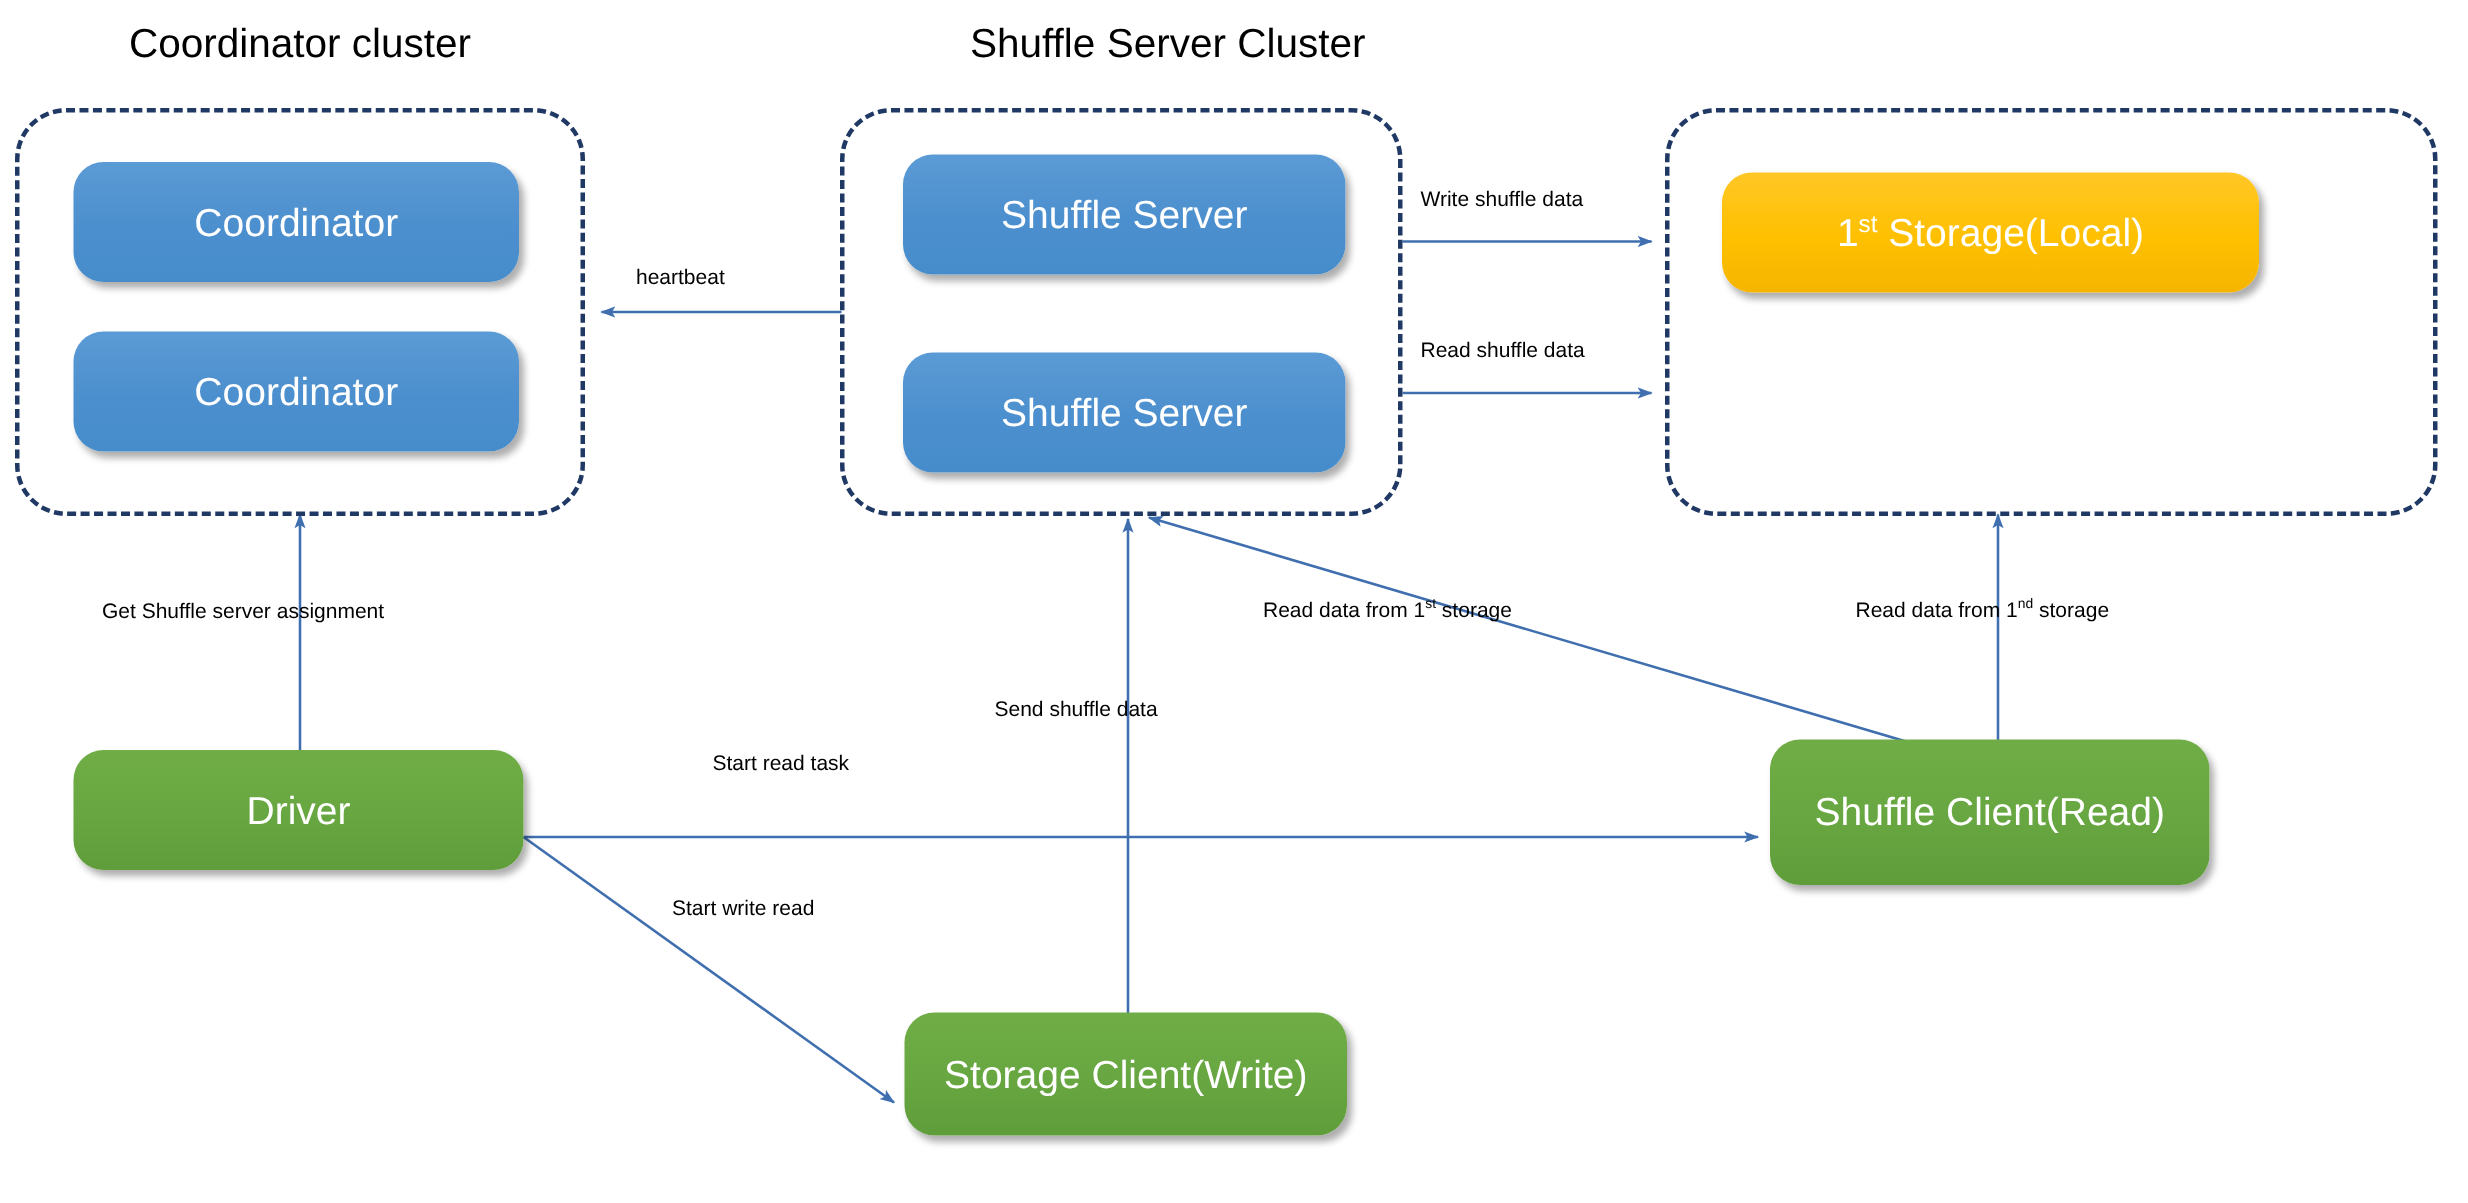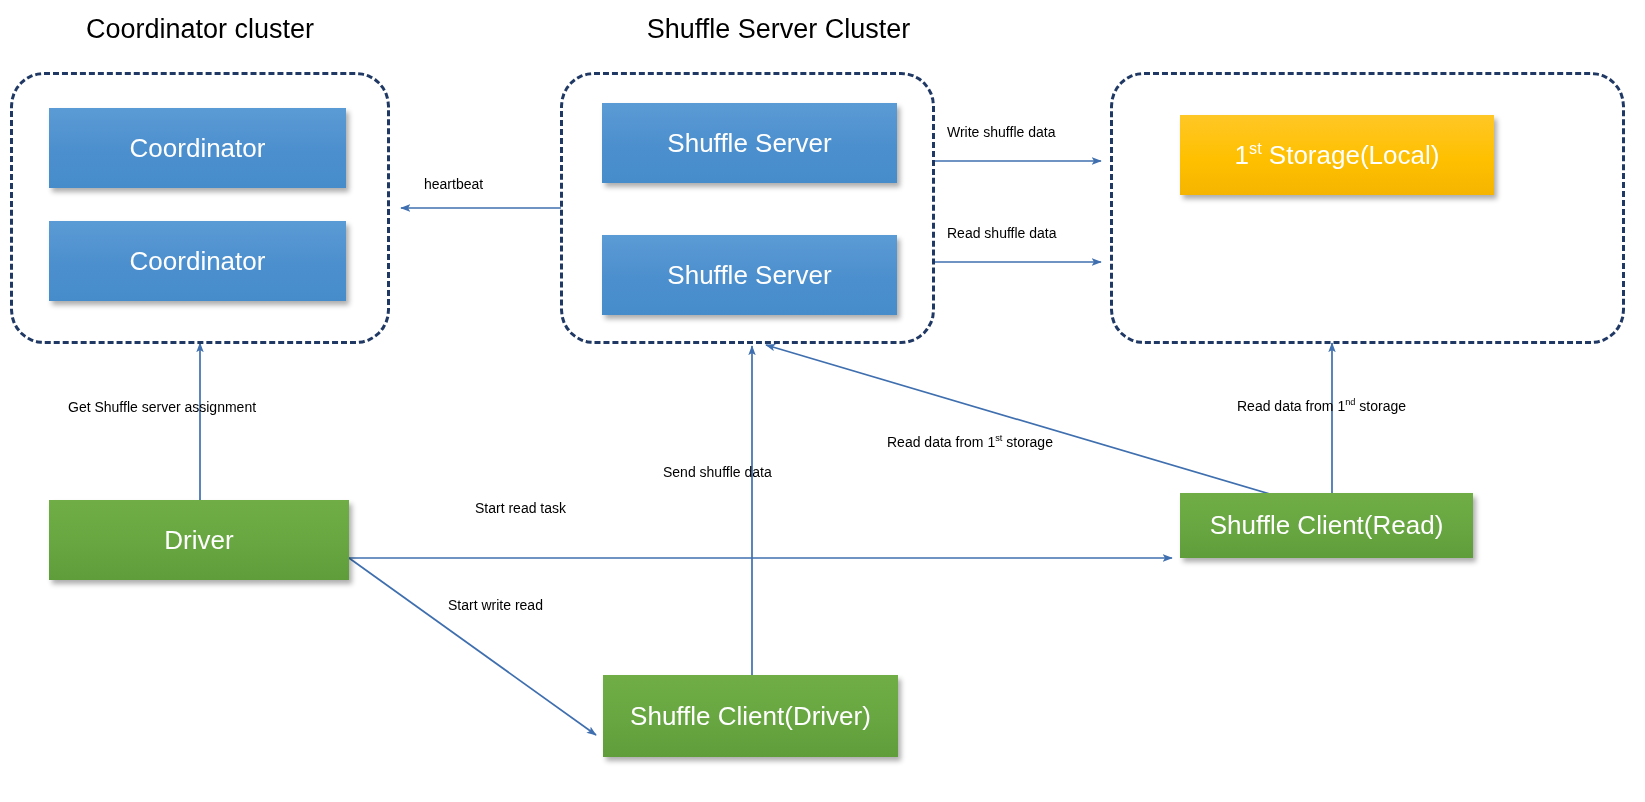--- a/index.html
+++ b/index.html
@@ -29,21 +29,21 @@
     position:absolute;
     border:3px dashed #1F3864;
     border-radius:34px;
     box-sizing:border-box;
     background:transparent;
   }
   
   .node{
     position:absolute;
     box-sizing:border-box;
-    border-radius:0;
+    border-radius:20px;
     display:flex;
     align-items:center;
     justify-content:center;
     color:#ffffff;
     font-size:26px;
     line-height:1.1;
     white-space:nowrap;
     box-shadow:3px 4px 5px rgba(0,0,0,0.32);
     text-align:center;
   }
@@ -150,48 +150,48 @@
   </div>
 
   <div class="node blue" style="left:602px; top:103px; width:295px; height:80px;">
     <span>Shuffle Server</span>
   </div>
 
   <div class="node blue" style="left:602px; top:235px; width:295px; height:80px;">
     <span>Shuffle Server</span>
   </div>
 
-  <div class="node orange" style="left:1180px; top:115px; width:314px; height:80px;">
+  <div class="node orange" style="left:1148px; top:115px; width:358px; height:80px;">
     <span><span>1</span><span class="sup">st</span><span> Storage(Local)</span></span>
   </div>
 
 
   <div class="node green" style="left:49px; top:500px; width:300px; height:80px;text-align:right;">
     <span>Driver</span>
   </div>
 
-  <div class="node green" style="left:1180px; top:493px; width:293px; height:65px;">
+  <div class="node green" style="left:1180px; top:493px; width:293px; height:97px;">
     <span>Shuffle Client(Read)</span>
   </div>
 
   <div class="node green" style="left:603px; top:675px; width:295px; height:82px;">
-    <span>Shuffle Client(Driver)</span>
+    <span>Storage Client(Write)</span>
   </div>
 
   <div class="edge-label" style="left:424px; top:177px;">heartbeat</div>
 
   <div class="edge-label" style="left:947px; top:125px;">Write shuffle data</div>
 
   <div class="edge-label" style="left:947px; top:226px;">Read shuffle data</div>
 
   <div class="edge-label" style="left:68px; top:400px;">Get Shuffle server assignment</div>
 
   <div class="edge-label" style="left:475px; top:501px;">Start read task</div>
 
   <div class="edge-label" style="left:448px; top:598px;">Start write read</div>
 
   <div class="edge-label" style="left:663px; top:465px;">Send shuffle data</div>
 
-  <div class="edge-label" style="left:887px; top:399px;margin-top:36px;"><span>Read data from 1</span><span class="sup">st</span><span> storage</span></div>
+  <div class="edge-label" style="left:842px; top:399px;"><span>Read data from 1</span><span class="sup">st</span><span> storage</span></div>
 
   <div class="edge-label" style="left:1237px; top:399px;"><span>Read data from 1</span><span class="sup">nd</span><span> storage</span></div>
 
 </div>
 
 </body></html>

